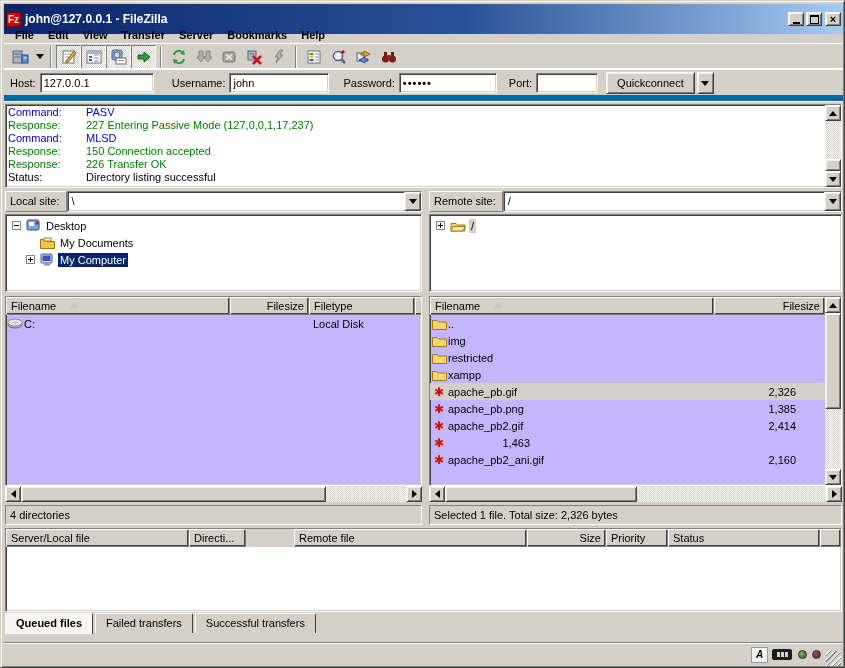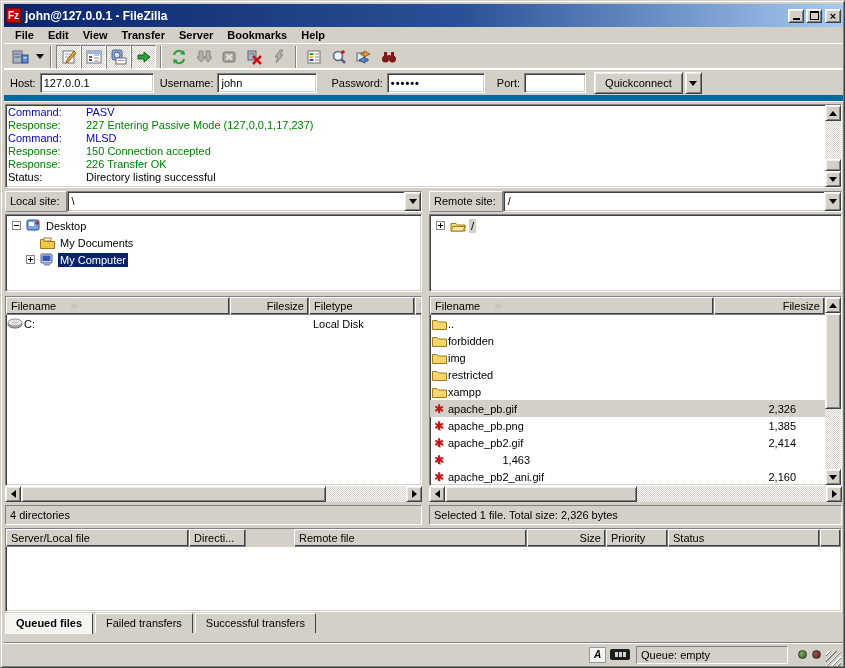--- a/index.html
+++ b/index.html
@@ -21,21 +21,21 @@
   .tri-up    { width:0;height:0;border-left:4px solid transparent;border-right:4px solid transparent;border-bottom:5px solid #000; }
   .tri-down  { width:0;height:0;border-left:4px solid transparent;border-right:4px solid transparent;border-top:5px solid #000; }
   .tri-left  { width:0;height:0;border-top:4px solid transparent;border-bottom:4px solid transparent;border-right:5px solid #000; }
   .tri-right { width:0;height:0;border-top:4px solid transparent;border-bottom:4px solid transparent;border-left:5px solid #000; }
 
   .sb-btn { width:16px;height:16px; display:flex;align-items:center;justify-content:center; flex:none; }
   .scroll-v { width:16px; display:flex; flex-direction:column; }
   .scroll-h { height:16px; display:flex; flex-direction:row; }
 
   
-  .titlebar { position:absolute; left:3px; top:3px; width:839px; height:23px;
+  .titlebar { position:absolute; left:3px; top:3px; width:839px; height:30px;
     background: linear-gradient(90deg,#0a246a 0%, #2a5298 55%, #a6caf0 100%);
     display:flex; align-items:center; padding:4px 2px; }
   .fz-logo { width:15px; height:15px; background:#cc0000; border:1px solid #7a0000;
     color:#fff; font-weight:bold; font-size:10px; display:flex;align-items:center;justify-content:center; margin-right:4px; }
   .title-text { color:#fff; font-weight:bold; font-size:12px; flex:1; }
   .tb-btn { width:16px; height:14px; margin-left:2px; display:flex; align-items:center; justify-content:center; font-size:11px; line-height:10px; }
   .glyph-min { width:7px; height:2px; background:#000; margin-top:7px; }
   .glyph-max { width:9px; height:9px; border:1px solid #000; border-top:2px solid #000; }
 
   
@@ -84,21 +84,21 @@
   .treebox { margin-top:2px; height:78px; background:#fff; padding:2px 0; overflow:hidden; flex:none; }
   .trow { height:17px; display:flex; align-items:center; white-space:nowrap; }
   .pm-box { width:9px; height:9px; flex:none; background:#fff; border:1px solid #848484; position:relative; }
   .pm-box::before { content:""; position:absolute; left:1px; top:3px; width:5px; height:1px; background:#000; }
   .pm-box.plus::after { content:""; position:absolute; left:3px; top:1px; width:1px; height:5px; background:#000; }
   .t-icon { margin:0 3px 0 5px; flex:none; display:flex; }
   .t-label { padding:1px 2px; }
   .sel-active { background:#0a246a; color:#fff; }
   .sel-inactive { background:#d4d0c8; }
 
-  .listbox { margin-top:4px; height:190px; background:#ffffff; display:flex; flex:none; overflow:hidden; }
+  .listbox { margin-top:4px; height:190px; background:#c4b5fd; display:flex; flex:none; overflow:hidden; }
   .list-main { flex:1; display:flex; flex-direction:column; overflow:hidden; }
   .hdr-row { display:flex; height:18px; flex:none; background:#d4d0c8; }
   .hdr-cell { border:1px solid; border-color:#ffffff #808080 #808080 #ffffff; box-shadow:inset -1px -1px 0 #404040;
               padding:2px 4px 0 4px; display:flex; align-items:flex-start; overflow:hidden; white-space:nowrap; flex:none; }
   .hdr-right { justify-content:flex-end; }
   .sort-asc { width:0;height:0;border-left:4px solid transparent;border-right:4px solid transparent;border-bottom:6px solid #c8c4bc; margin-left:14px; margin-top:2px; }
   .list-rows { flex:1; overflow:hidden; }
   .frow { height:17px; display:flex; align-items:center; white-space:nowrap; }
   .frow .f-icon { width:18px; flex:none; display:flex; justify-content:center; }
   .imgicon { color:#cc1111; font-size:12px; line-height:12px; text-shadow:1px 1px 0 #bbb; }
@@ -285,21 +285,21 @@
         <rect x="3" y="3" width="3" height="6" fill="#7a1a1a"></rect>
         <rect x="10" y="3" width="3" height="6" fill="#7a1a1a"></rect>
         <rect x="6.5" y="6" width="3" height="2.5" fill="#7a1a1a"></rect>
       </svg>
     </div>
   </div>
 
   <div class="quickbar">
     <span class="qc-label">Host:</span>
     <div class="qc-field sunken" style="width:114px;">127.0.0.1</div>
-    <span class="qc-label" style="margin-left:6px;">Username:</span>
+    <span class="qc-label" style="margin-left:18px;">Username:</span>
     <div class="qc-field sunken" style="width:100px;">john</div>
     <span class="qc-label" style="margin-left:14px;">Password:</span>
     <div class="qc-field sunken" style="width:98px;font-weight:bold;letter-spacing:1px;">••••••</div>
     <span class="qc-label" style="margin-left:12px;">Port:</span>
     <div class="qc-field sunken" style="width:62px;"></div>
     <div class="qc-btn raised" style="margin-left:8px;">
         <span>Quickconnect</span>
       </div>
     <div class="qc-drop raised" style="margin-left:2px;">
         <div class="tri-down"></div>
@@ -486,29 +486,20 @@
               </span>
             <span class="rrow-name">..</span>
             <span class="rrow-size"></span>
           </div>
           <div class="frow">
             <span class="f-icon">
                 <svg width="15" height="12">
                   <path d="M0.5 2.5 L5 2.5 L6.5 4 L14.5 4 L14.5 11.5 L0.5 11.5 Z" fill="#f7d56b" stroke="#9c7a1e"></path>
                 </svg>
               </span>
-            <span class="rrow-name">forbidden</span>
-            <span class="rrow-size"></span>
-          </div>
-          <div class="frow">
-            <span class="f-icon">
-                <svg width="15" height="12">
-                  <path d="M0.5 2.5 L5 2.5 L6.5 4 L14.5 4 L14.5 11.5 L0.5 11.5 Z" fill="#f7d56b" stroke="#9c7a1e"></path>
-                </svg>
-              </span>
             <span class="rrow-name">img</span>
             <span class="rrow-size"></span>
           </div>
           <div class="frow">
             <span class="f-icon">
                 <svg width="15" height="12">
                   <path d="M0.5 2.5 L5 2.5 L6.5 4 L14.5 4 L14.5 11.5 L0.5 11.5 Z" fill="#f7d56b" stroke="#9c7a1e"></path>
                 </svg>
               </span>
             <span class="rrow-name">restricted</span>
@@ -616,19 +607,18 @@
     <div class="tab">Successful transfers</div>
   </div>
 
   <div class="statusbar">
     <div class="sb-icon-a">A</div>
     <div class="sb-badge">
         <i></i>
         <i></i>
         <i></i>
       </div>
-    <div class="queuebox-status etched">Queue: empty</div>
     <div class="led led-green"></div>
     <div class="led led-red"></div>
     <div class="grip"></div>
   </div>
 
 </div>
 
 </body></html>

